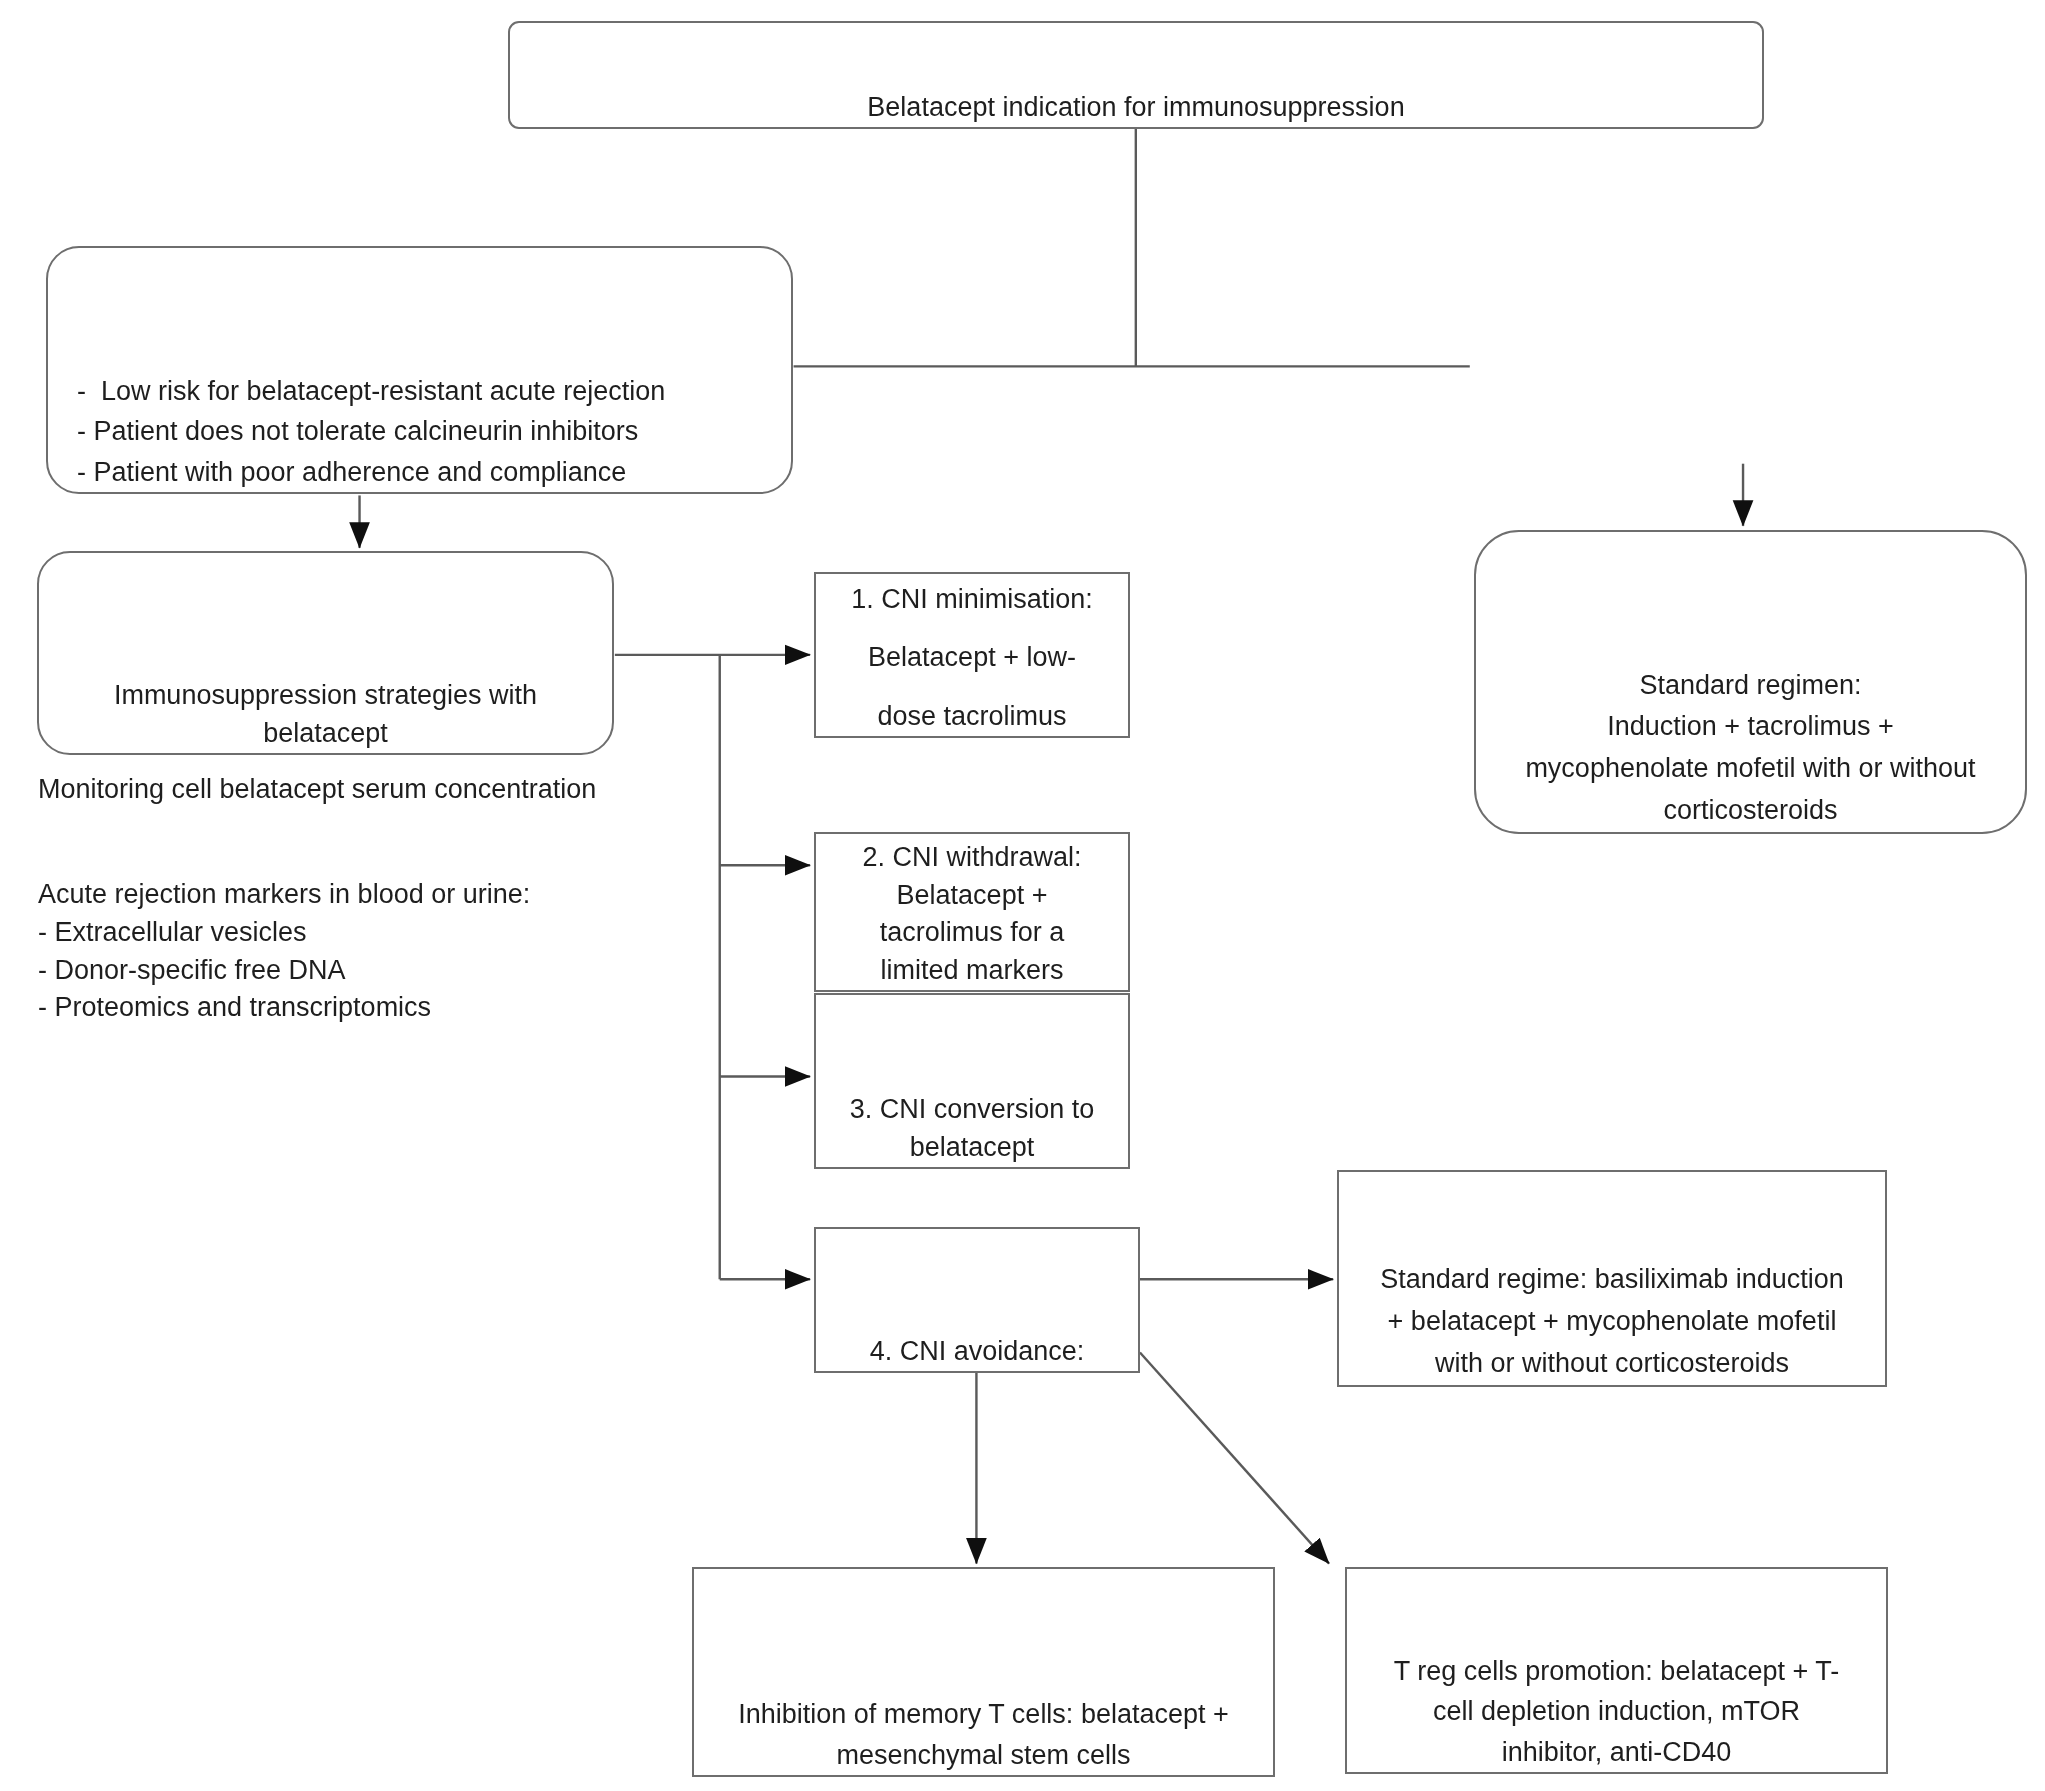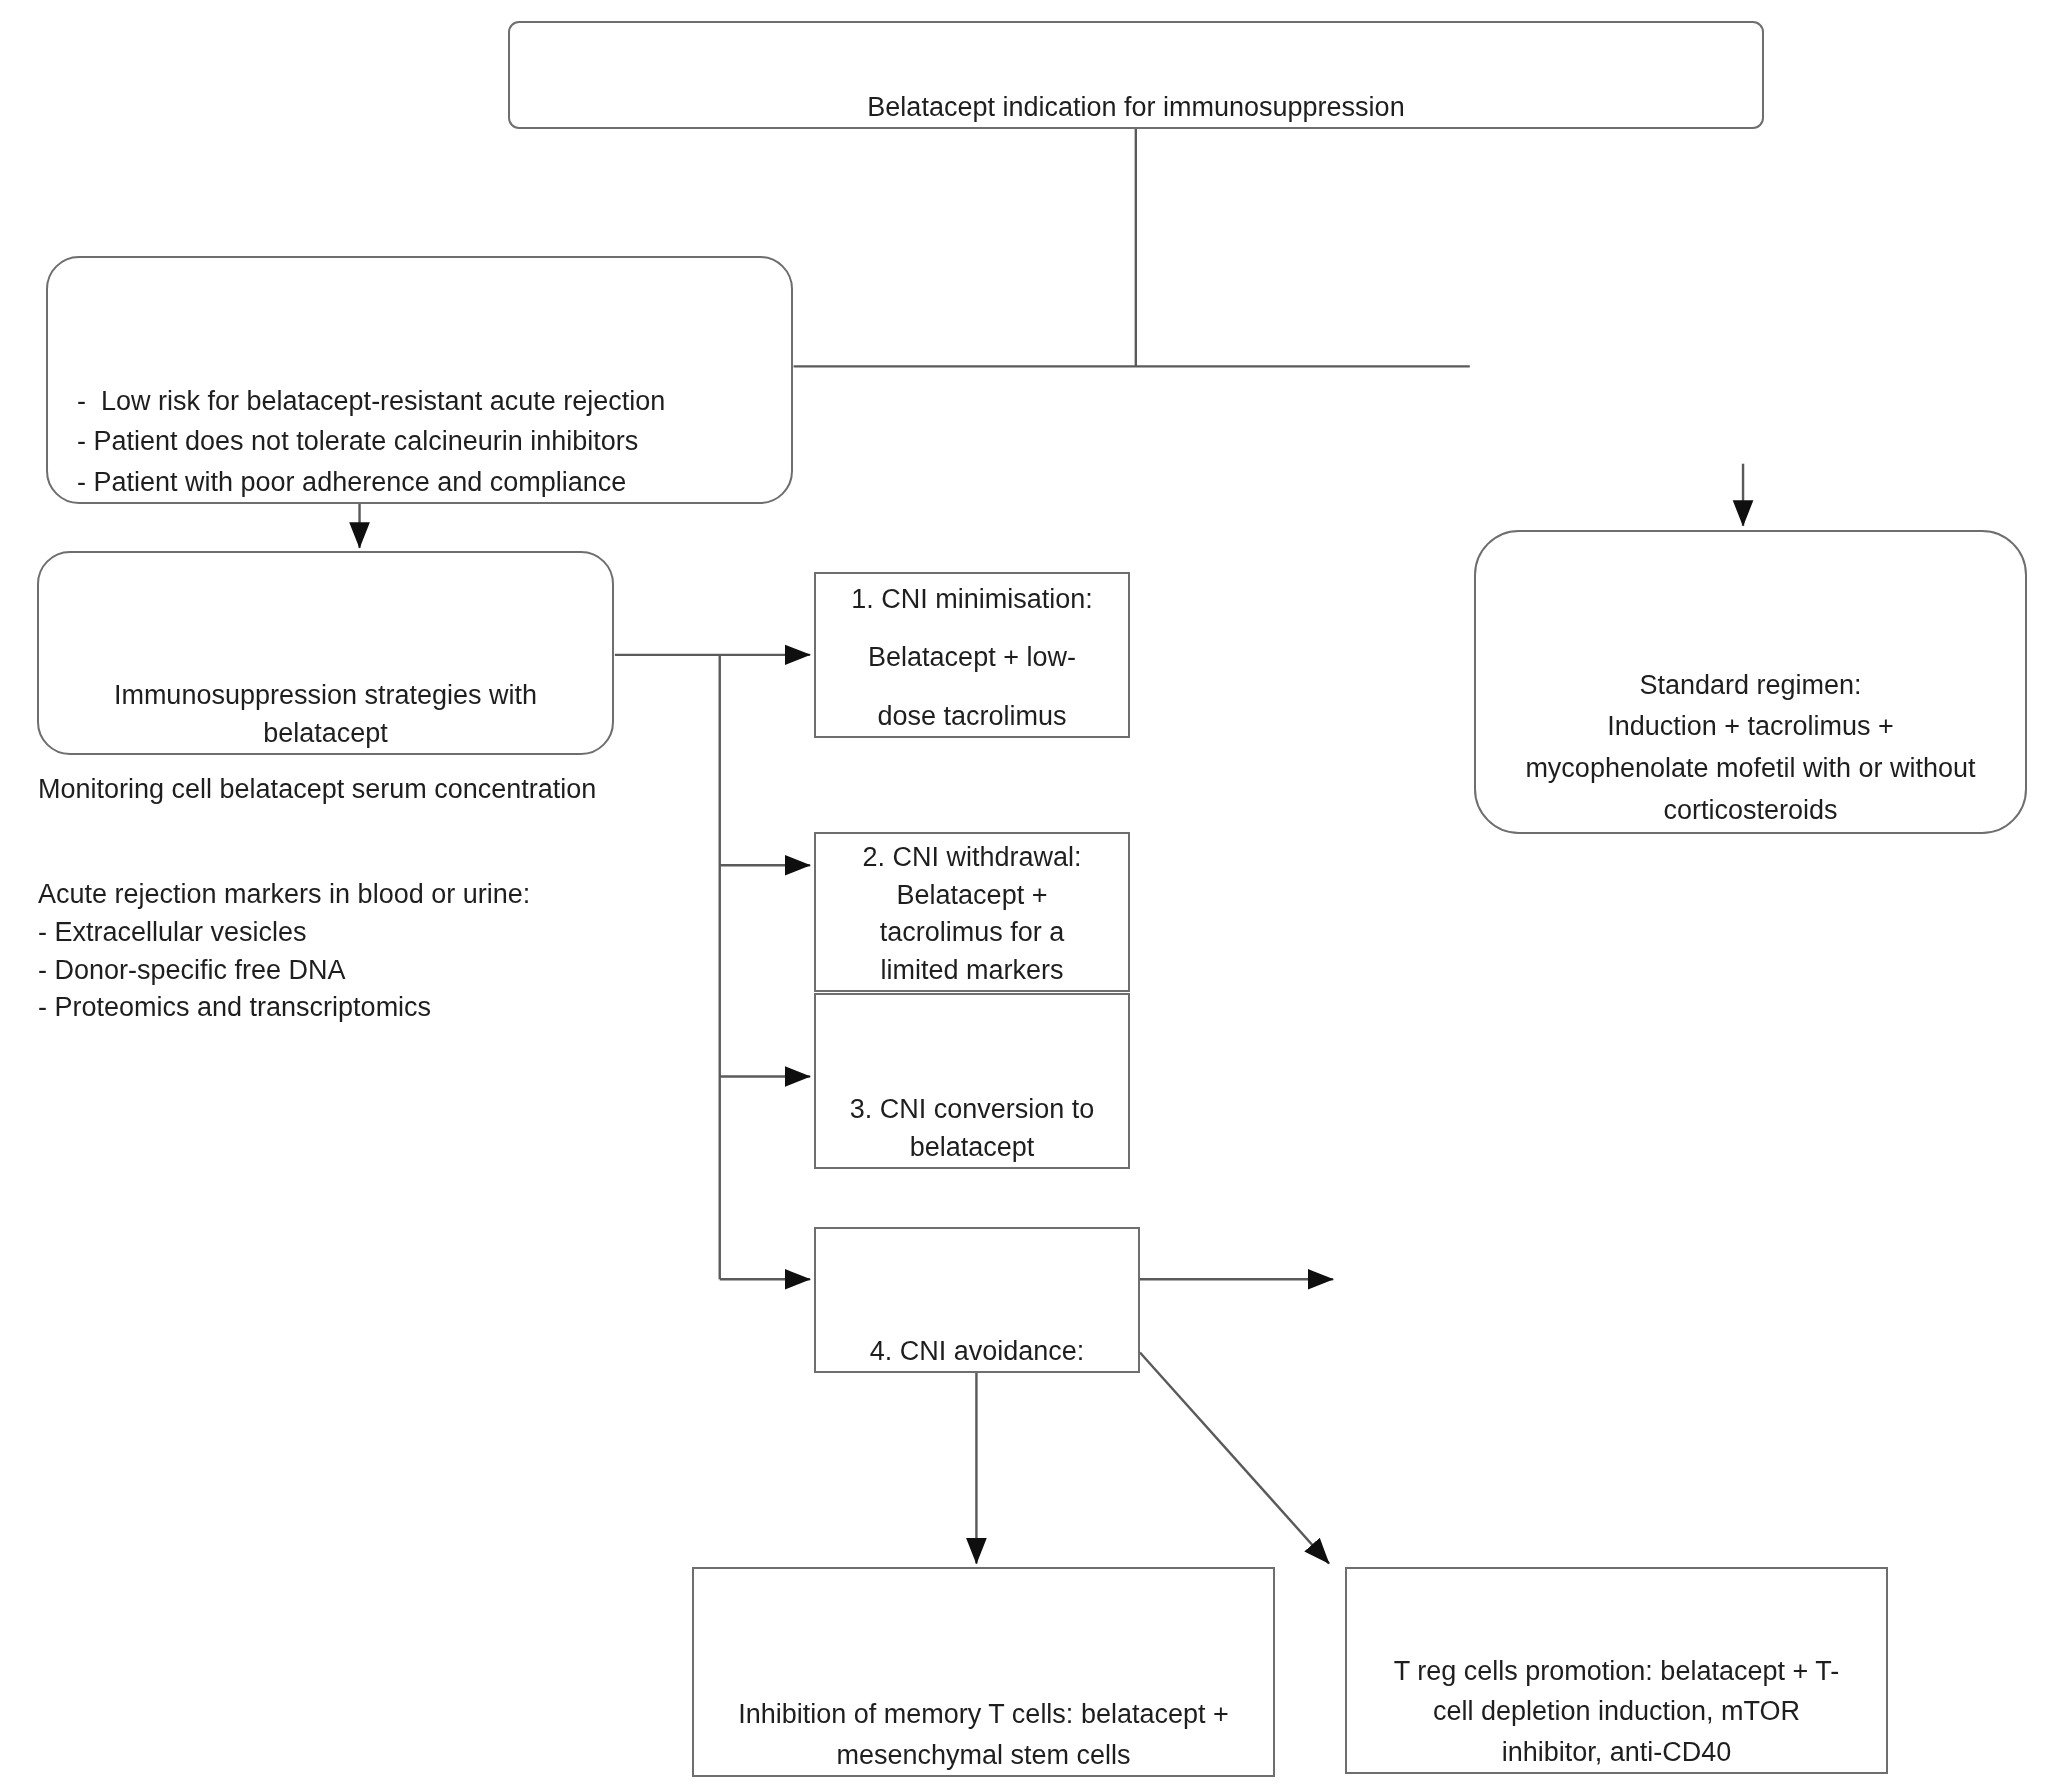--- a/index.html
+++ b/index.html
@@ -28,21 +28,21 @@
   .note{
     position:absolute; font-size:27px; line-height:1.4; color:var(--text); text-align:left;
   }
   .note .line{white-space:pre;}
   #connectors{position:absolute; left:0; top:0; width:2046px; height:1792px;}
   #connectors path.c{fill:none; stroke:var(--line); stroke-width:3.5;}
   #connectors .head{fill:var(--arrow);}
 
   
   #title-box        {left:508px;  top:21px;   width:1256px; height:108px;}
-  #low-risk-box     {left:46px;   top:256px;  width:747px; height:248px; padding-left:29px; padding-right:9.7px;}
+  #low-risk-box     {left:46px;   top:246px;  width:747px; height:248px; padding-left:29px; padding-right:9.7px;}
   #high-risk-box    {left:1469px; top:264px;  width:566px;  height:200px; padding-left:9.7px; padding-right:7px;}
   #strategies-box   {left:37px;   top:551px;  width:577px;  height:204px;}
   #cni-1-box        {left:814px; top:572px;  width:316px;  height:166px;gap:21px;}
   #cni-2-box        {left:814px; top:832px; width:316px;  height:160px;}
   #cni-3-box        {left:814px; top:993px; width:316px;  height:176px;}
   #cni-4-box        {left:814px; top:1206px; width:326px;  height:146px;margin-top:21px;}
   #standard-regimen-box {left:1474px; top:530px; width:553px; height:304px;}
   #avoidance-standard-box {left:1337px; top:1170px; width:550px; height:217px;}
   #memory-t-box     {left:692px; top:1567px; width:583px;  height:210px;}
   #treg-box         {left:1345px; top:1567px; width:543px;  height:207px;}
@@ -112,20 +112,25 @@
     <div class="line">4. CNI avoidance:</div>
   </div>
 
   <div class="node center r65 lh155" id="standard-regimen-box">
     <div class="line">Standard regimen:</div>
     <div class="line">Induction + tacrolimus +</div>
     <div class="line">mycophenolate mofetil with or without</div>
     <div class="line">corticosteroids</div>
   </div>
 
+  <div class="node center lh155" id="avoidance-standard-box">
+    <div class="line">Standard regime: basiliximab induction</div>
+    <div class="line">+ belatacept + mycophenolate mofetil</div>
+    <div class="line">with or without corticosteroids</div>
+  </div>
 
   <div class="node center lh15" id="memory-t-box">
     <div class="line">Inhibition of memory T cells: belatacept +</div>
     <div class="line">mesenchymal stem cells</div>
   </div>
 
   <div class="node center lh15" id="treg-box">
     <div class="line">T reg cells promotion: belatacept + T-</div>
     <div class="line">cell depletion induction, mTOR</div>
     <div class="line">inhibitor, anti-CD40</div>

